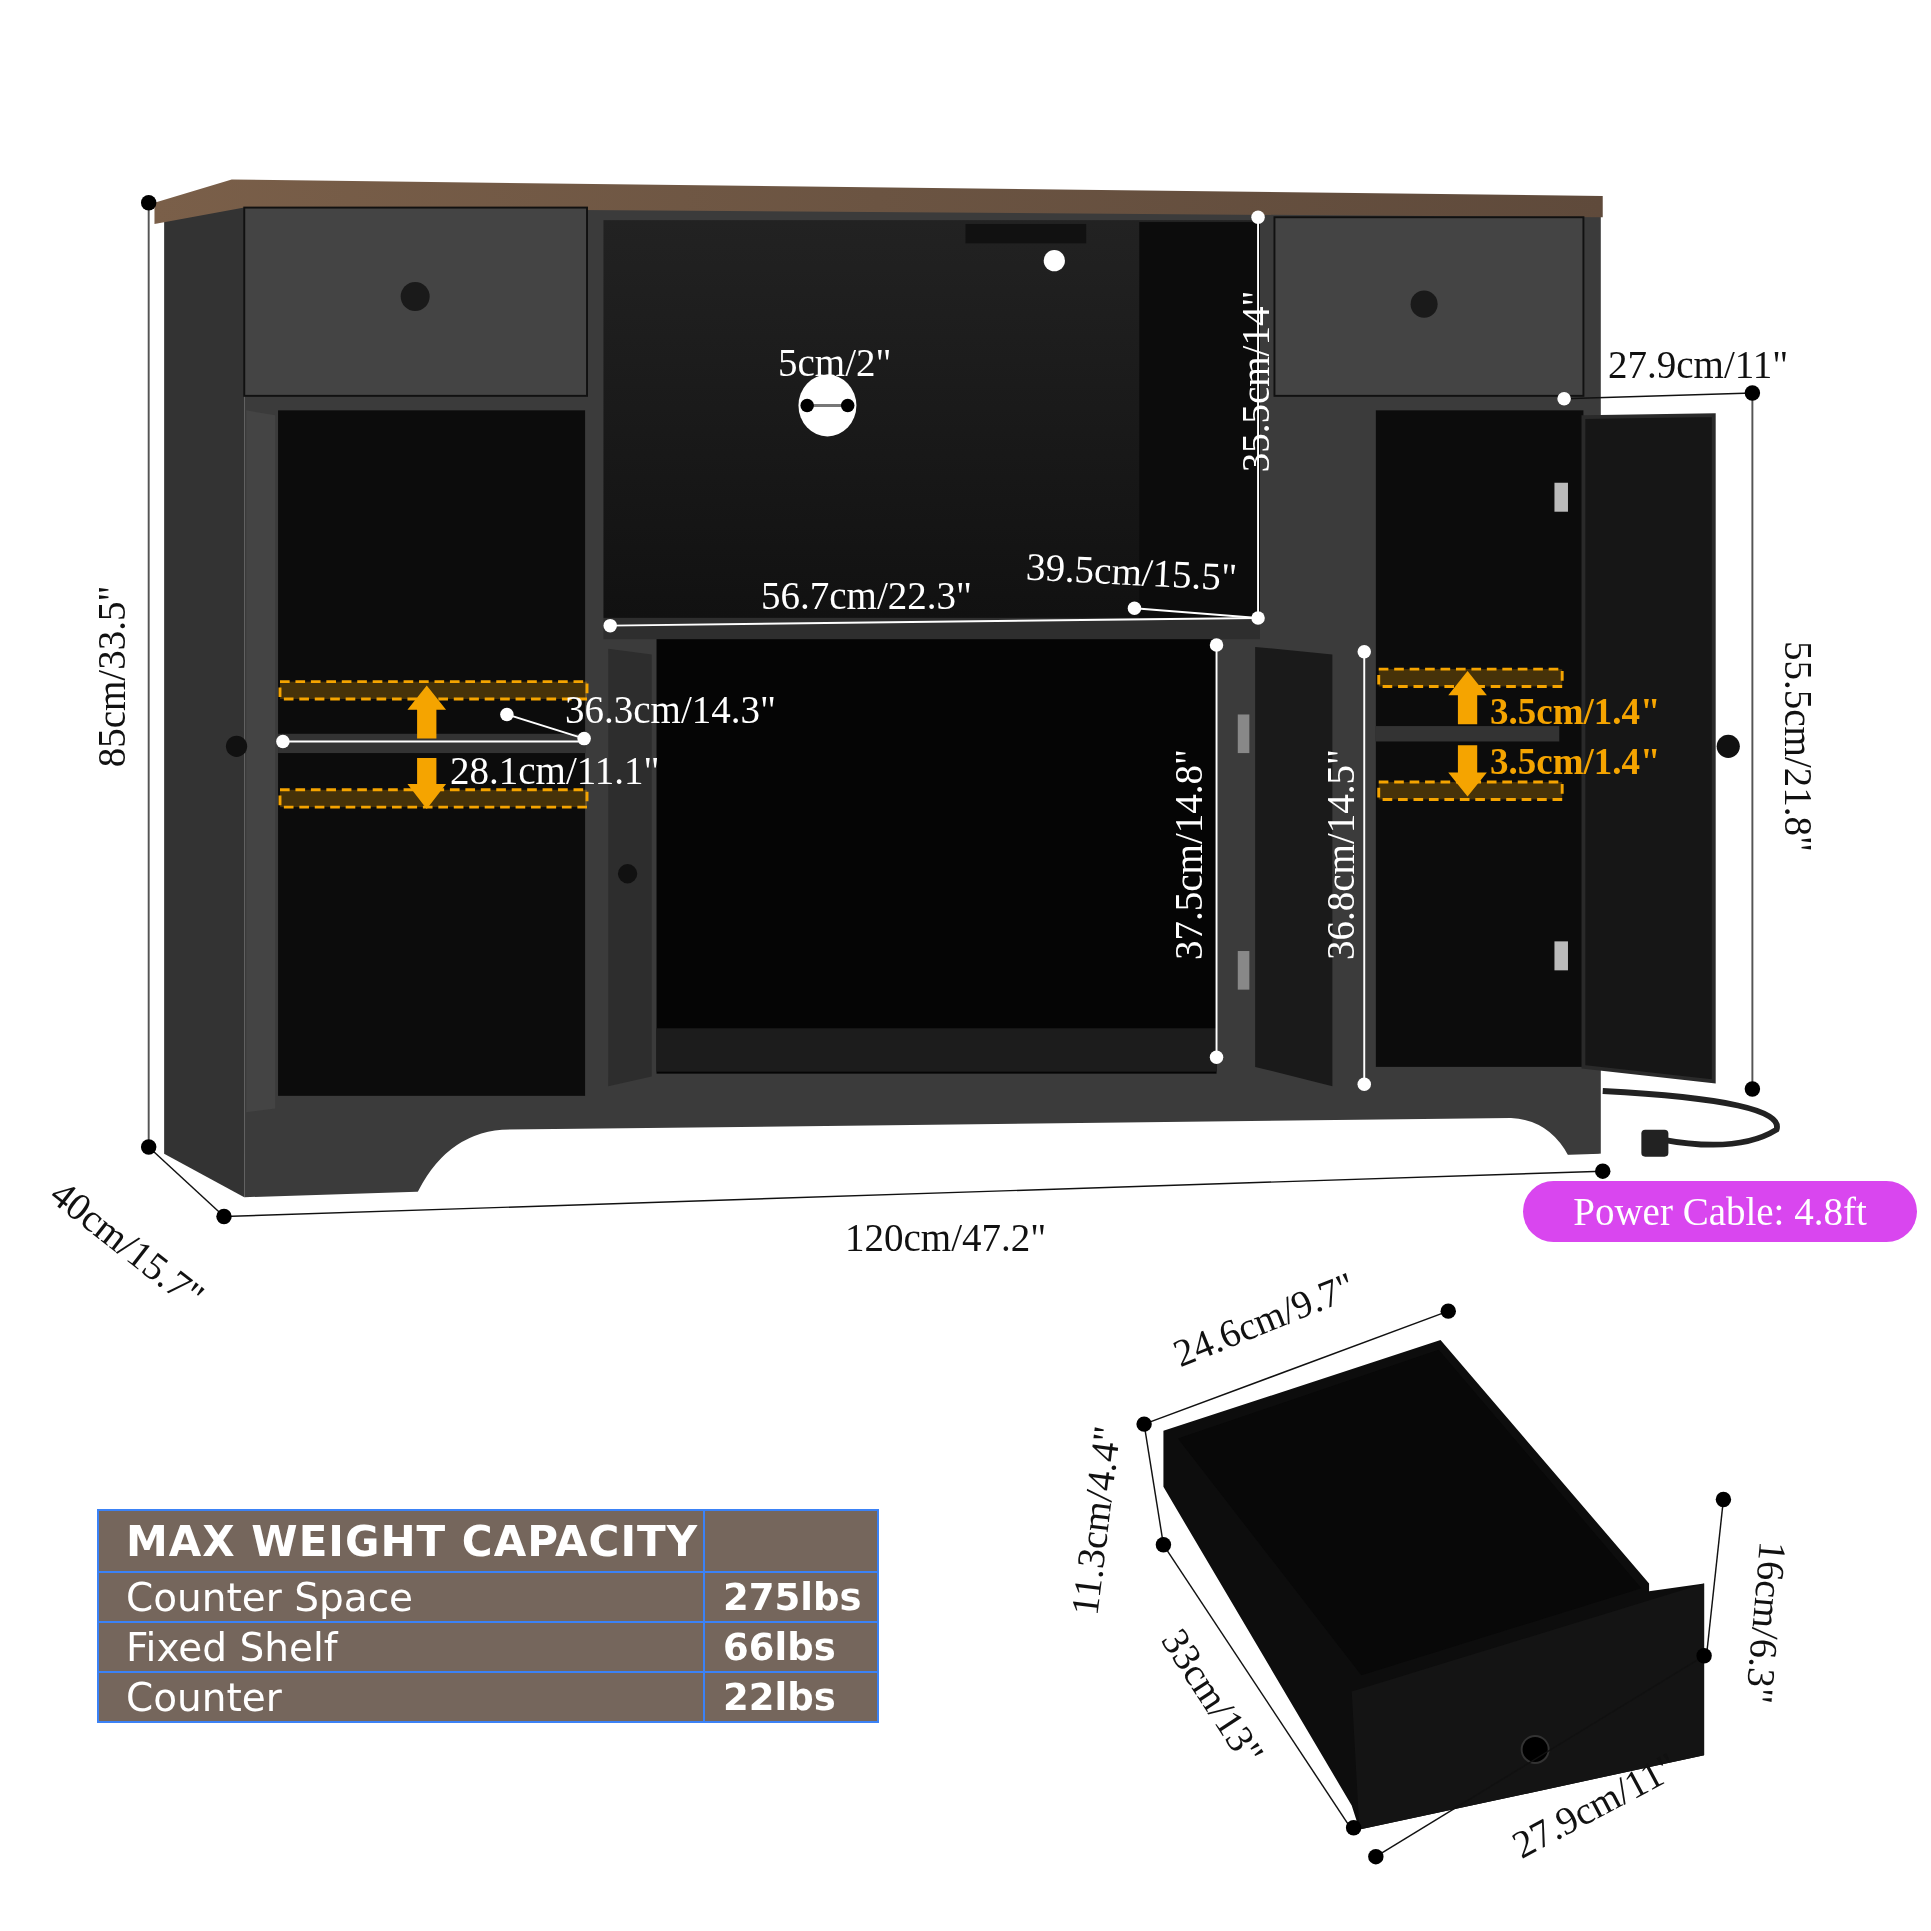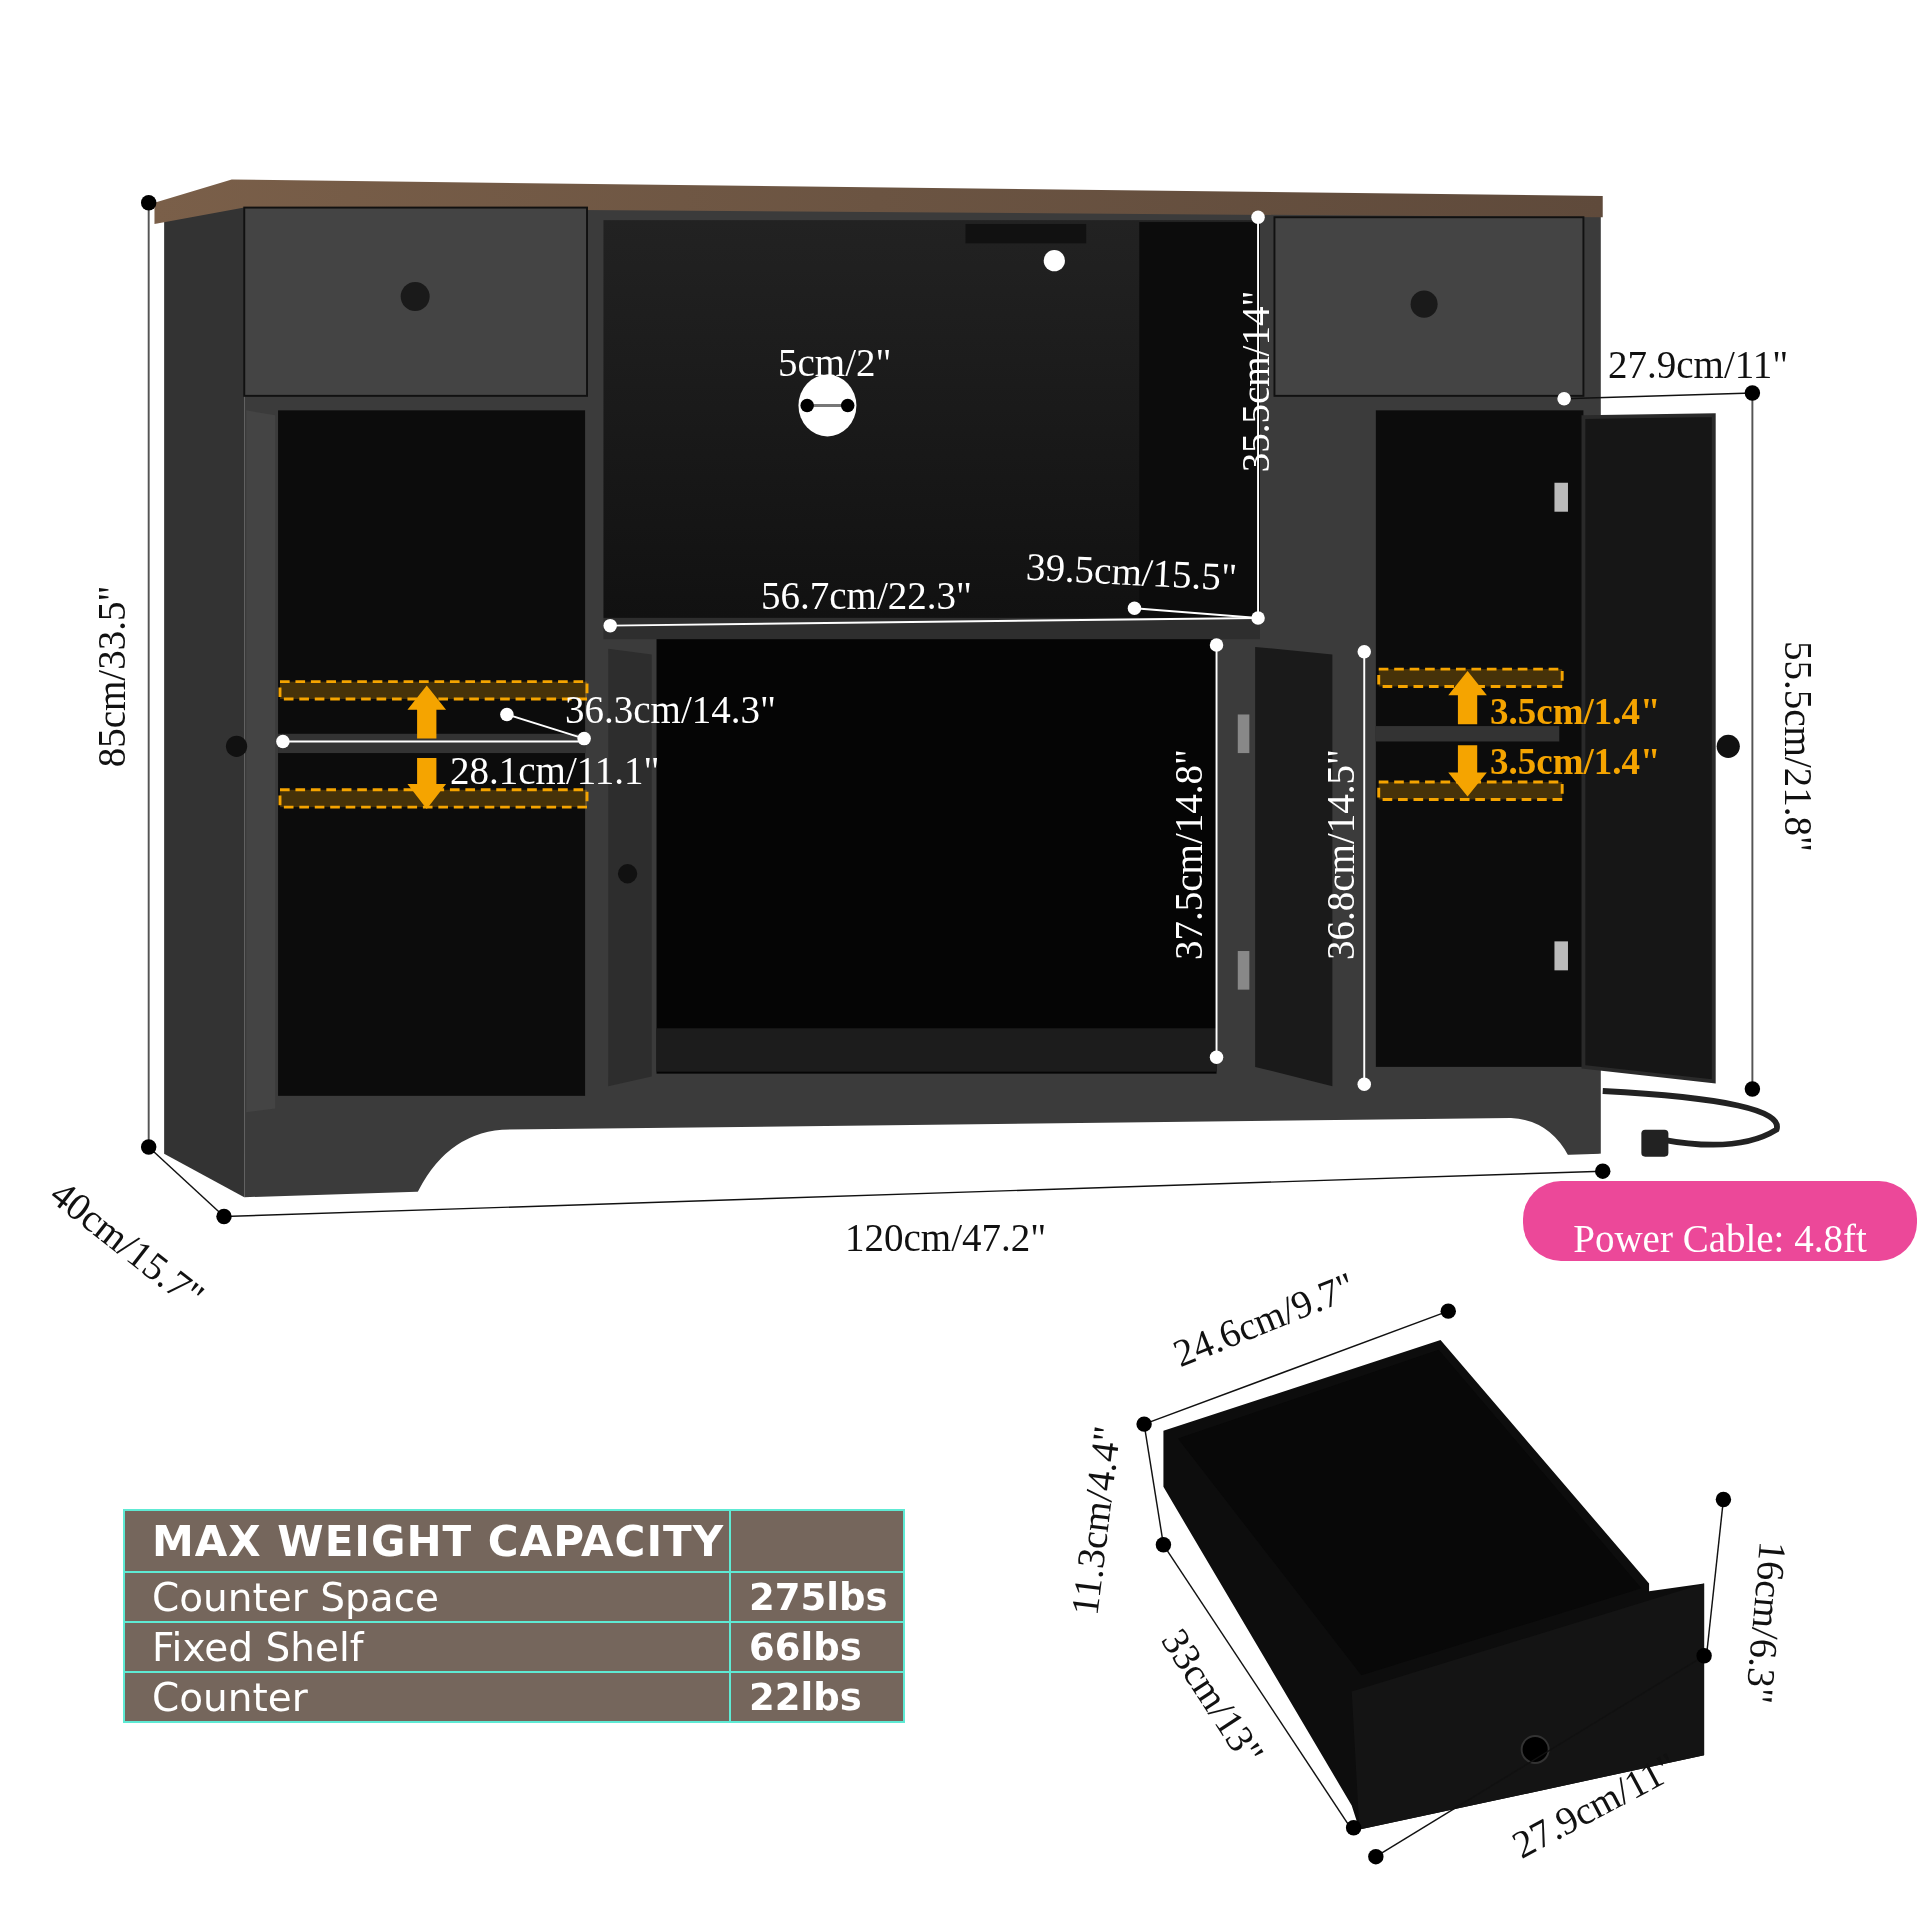--- a/index.html
+++ b/index.html
@@ -1,25 +1,25 @@
 <!DOCTYPE html>
 <html><head>
 <meta charset="utf-8">
 <style>
   html,body{margin:0;padding:0;background:#ffffff;}
   body{width:1931px;height:1931px;position:relative;overflow:hidden;font-family:"Liberation Serif","DejaVu Serif",serif;}
   .dim{position:absolute;color:#111;font-family:"Liberation Serif","DejaVu Serif",serif;font-size:39px;white-space:nowrap;line-height:1;}
   .dim-w{color:#ffffff;}
   .dim-o{color:#f5a400;font-weight:bold;}
   svg{position:absolute;left:0;top:0;}
-  .table{position:absolute;left:123px;top:1509px;width:782px;border-collapse:separate;border-spacing:2.9px;background:#5eead4;}
+  .table{position:absolute;left:97px;top:1509px;width:782px;border-collapse:separate;border-spacing:2.9px;background:#3b82f6;}
   .table td{background:#75665c;color:#fff;font-family:"DejaVu Sans","Liberation Sans",sans-serif;height:48px;padding:0 0 0 27px;font-size:39px;}
   .table tr.head td{height:60px;font-weight:bold;font-size:42px;letter-spacing:1px;}
   .table td.val{font-weight:bold;width:154px;padding-left:18px;font-size:37px;}
-  .pill{position:absolute;left:1523px;top:1181px;width:394px;height:80px;border-radius:38px;background:#ec4899;color:#fff;font-size:39px;display:flex;align-items:flex-end;justify-content:center;font-family:"Liberation Serif",serif;}
+  .pill{position:absolute;left:1523px;top:1181px;width:394px;height:61px;border-radius:38px;background:#d946ef;color:#fff;font-size:39px;display:flex;align-items:center;justify-content:center;font-family:"Liberation Serif",serif;}
 </style>
 </head>
 <body>
 
 <svg width="1931" height="1931" viewBox="0 0 2000 2000">
   <defs>
     <linearGradient id="wood" x1="0" y1="0" x2="1" y2="0">
       <stop offset="0" stop-color="#7a5f49"></stop>
       <stop offset="0.5" stop-color="#6b5442"></stop>
       <stop offset="1" stop-color="#5f4a3b"></stop>

